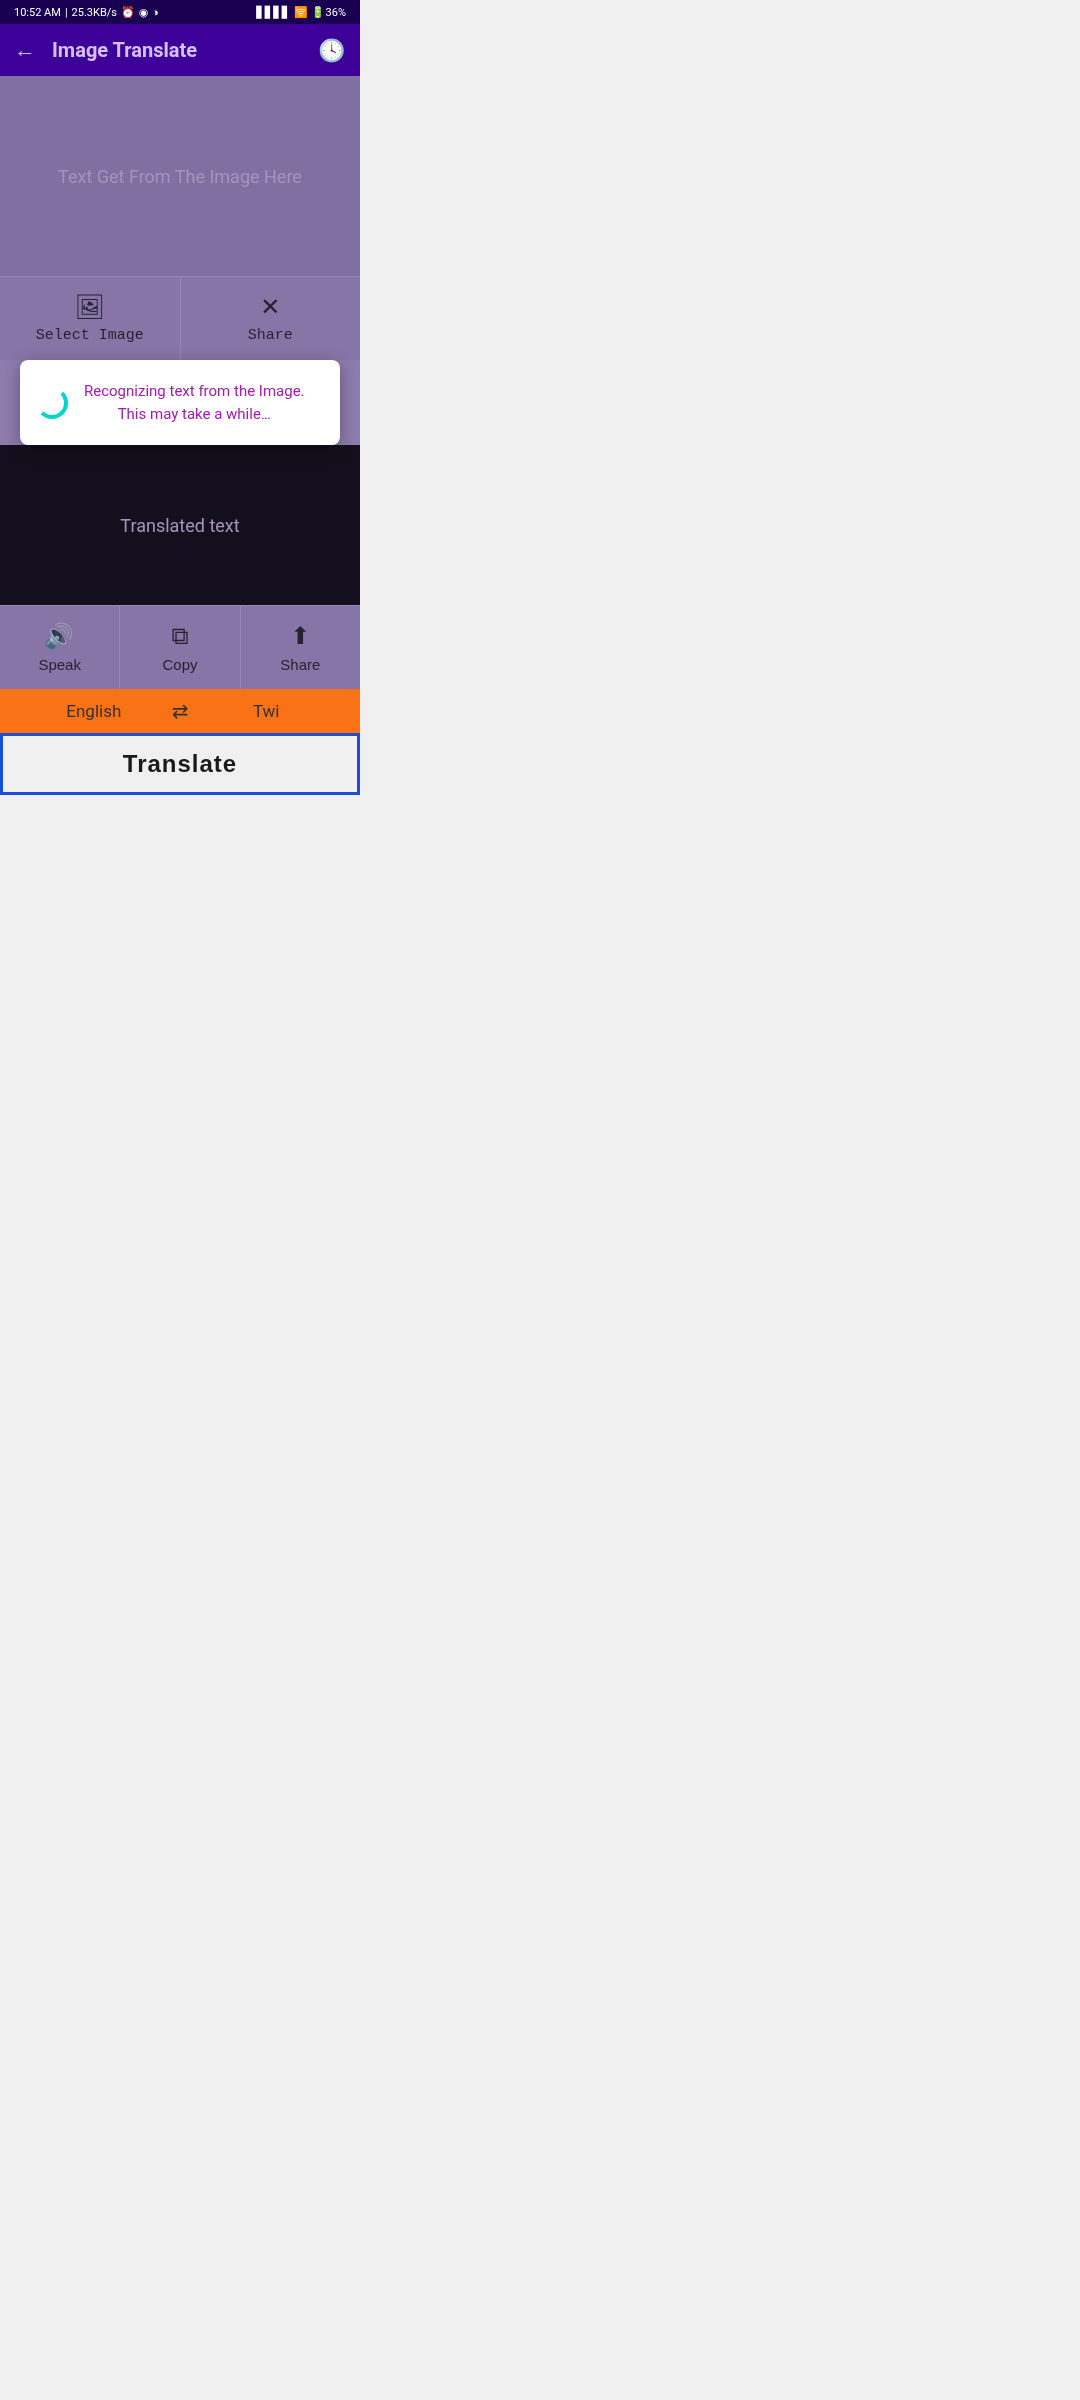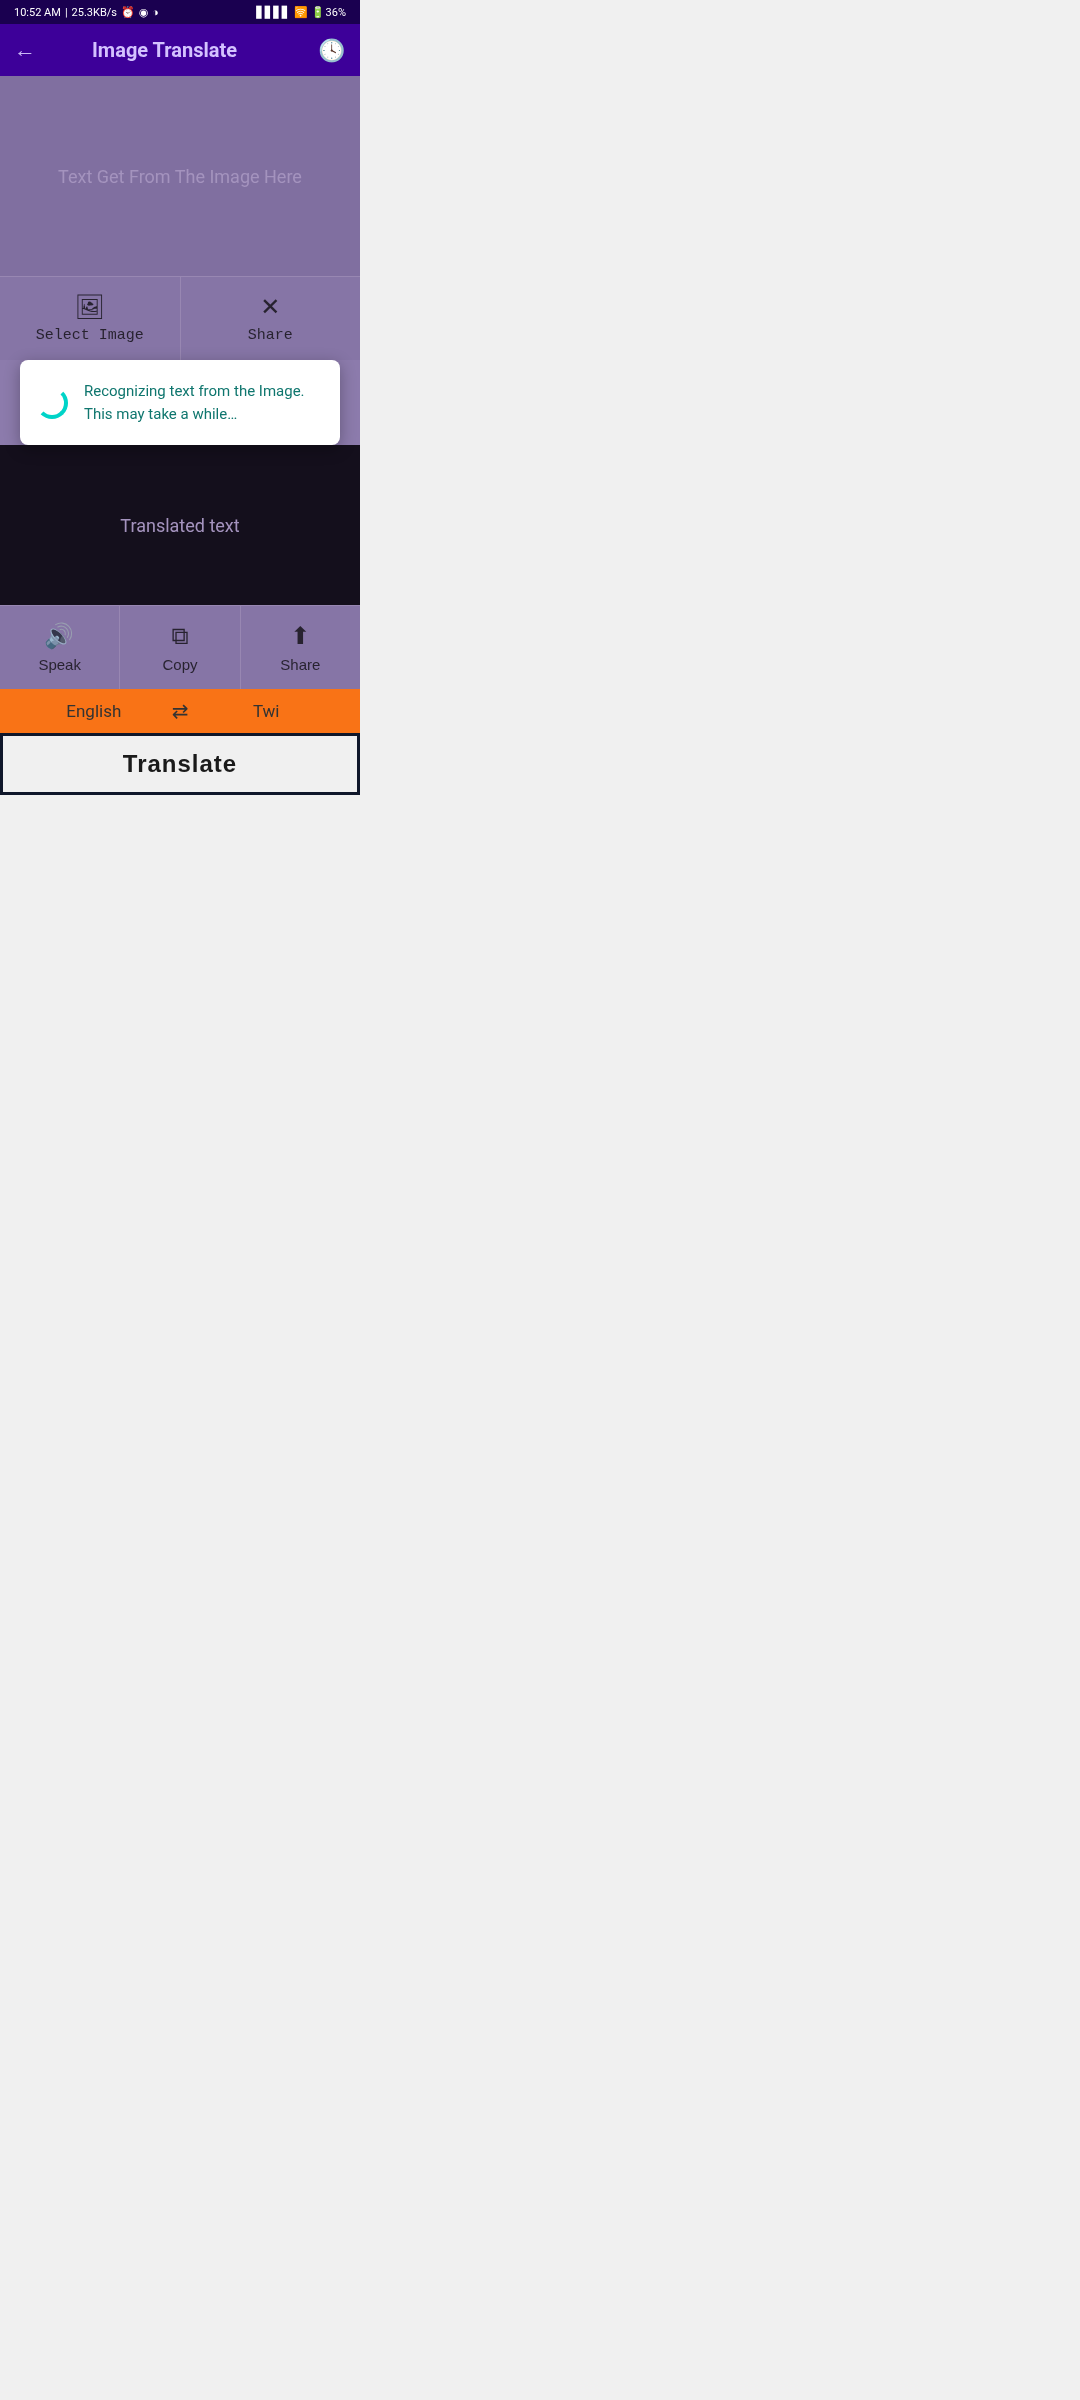--- a/index.html
+++ b/index.html
@@ -40,21 +40,20 @@
     .app-bar .back-icon {
       font-size: 22px;
       margin-right: 16px;
       color: #c9b8f5;
     }
     .app-bar .title {
       flex: 1;
       font-size: 20px;
       font-weight: bold;
       color: #d4c2ff;
-      margin-left: 40px;
     }
     .app-bar .history-icon {
       font-size: 22px;
       color: #c9b8f5;
     }
 
     
     .main-content {
       background: #a090c0;
       position: relative;
@@ -127,22 +126,23 @@
       border-bottom-color: #00d4c8;
       border-radius: 50%;
       animation: spin 1s linear infinite;
       flex-shrink: 0;
     }
     @keyframes spin {
       to { transform: rotate(360deg); }
     }
     .loading-text {
       font-size: 15px;
-      color: #0f766e;
+      color: #a21caf;
       line-height: 1.5;
+      text-align: center;
     }
 
     
     .text-area-bottom {
       background: #000000;
       min-height: 160px;
       display: flex;
       align-items: center;
       justify-content: center;
       padding: 20px;
@@ -193,21 +193,21 @@
     }
     .swap-icon {
       font-size: 20px;
       color: #333;
       flex-shrink: 0;
     }
 
     
     .translate-btn {
       background: transparent;
-      border: 3px solid #0f172a;
+      border: 3px solid #1d4ed8;
       color: #1a1a1a;
       font-size: 24px;
       font-weight: bold;
       width: 100%;
       padding: 14px;
       cursor: pointer;
       letter-spacing: 1px;
     }
 
     

